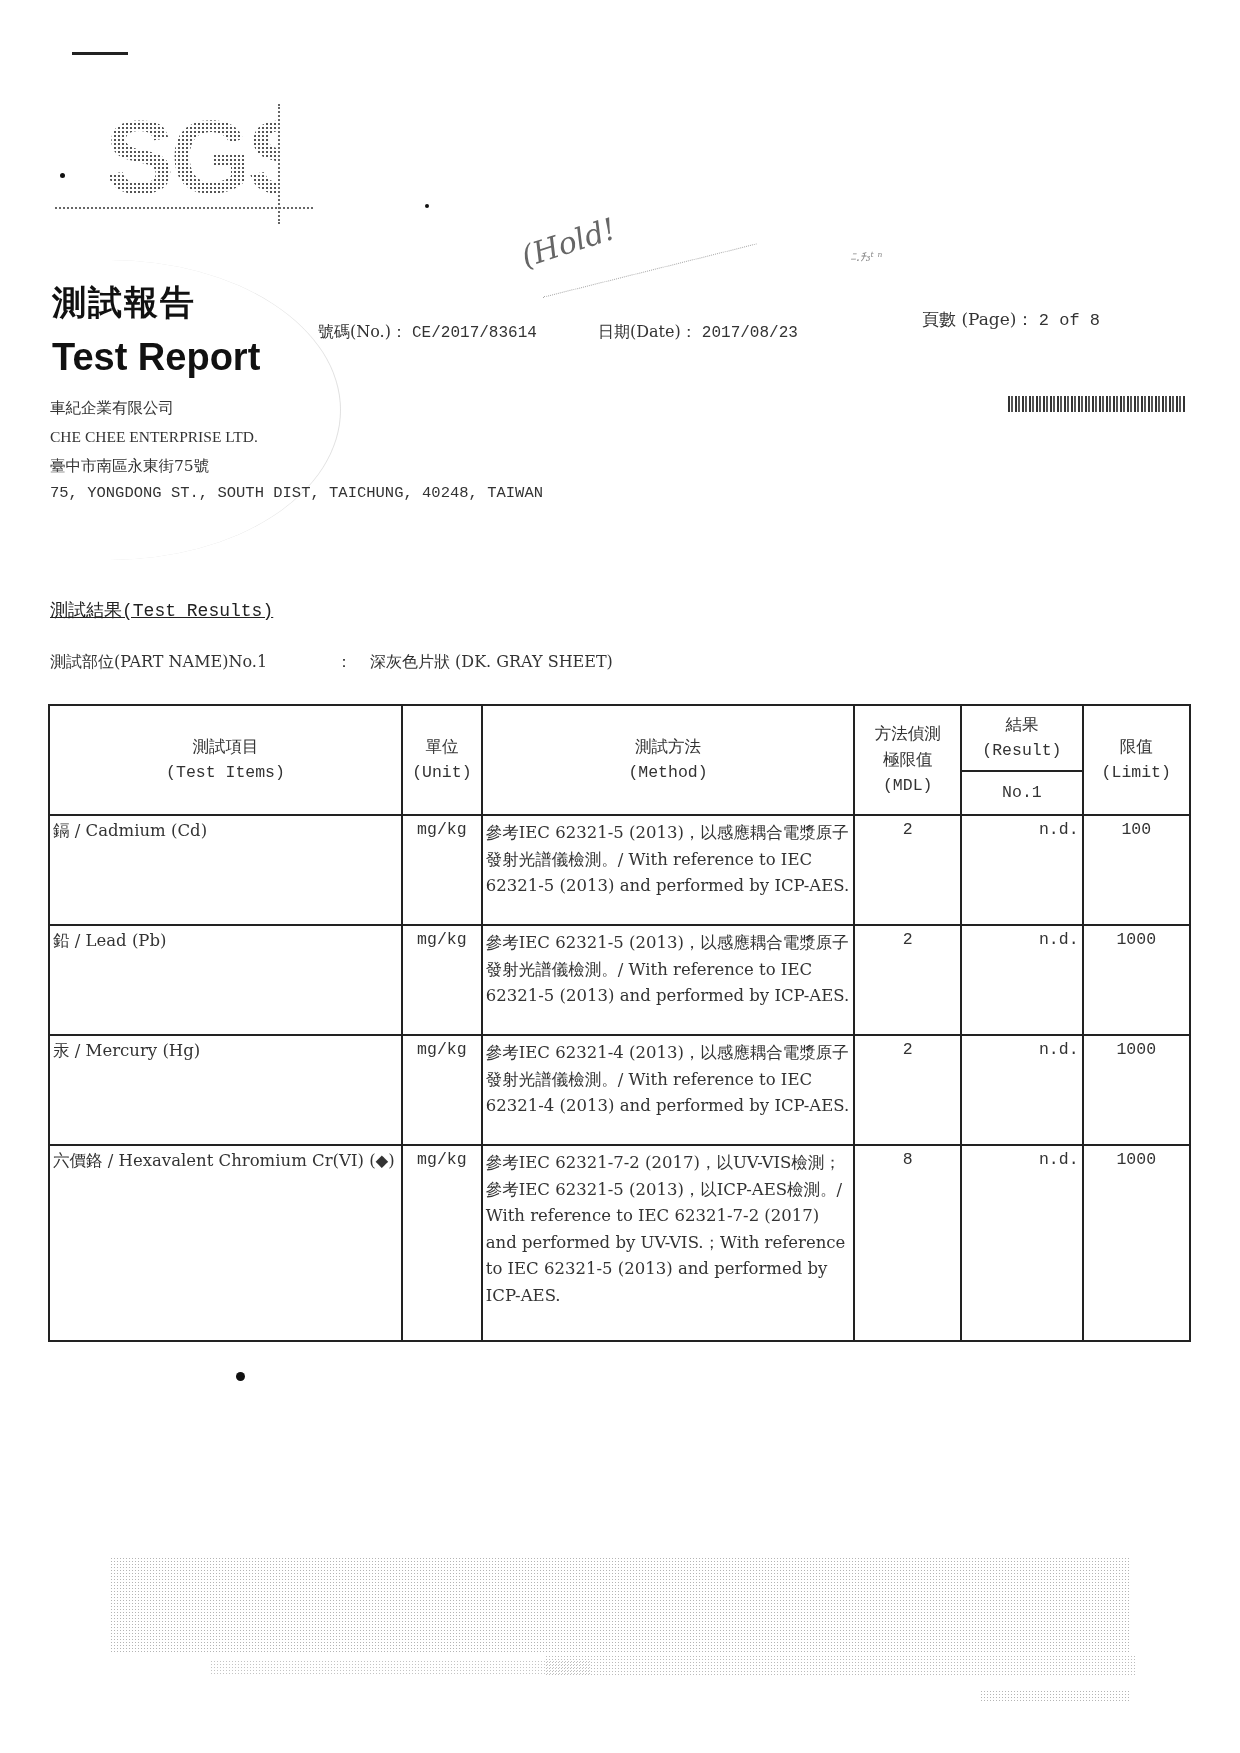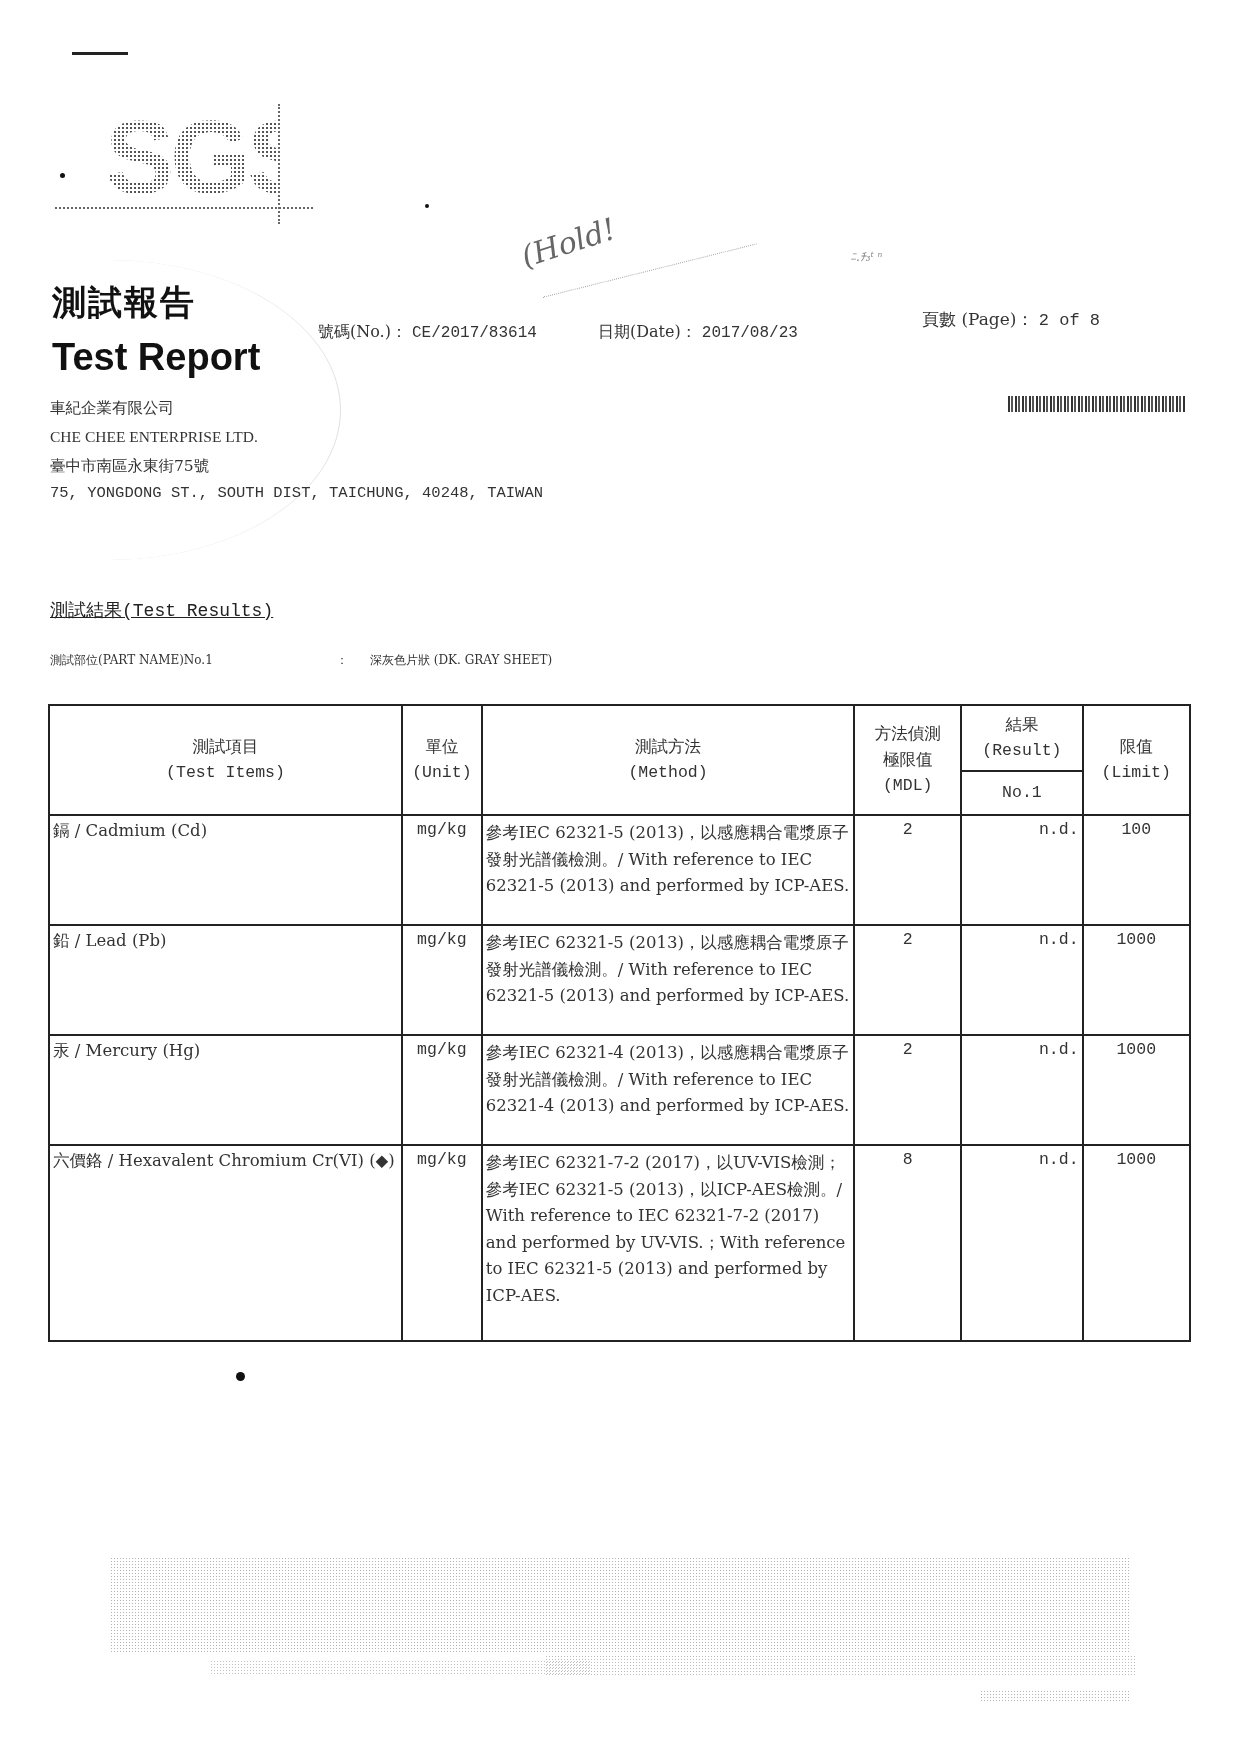--- a/index.html
+++ b/index.html
@@ -18,21 +18,21 @@
   .title-cn { left:52px; top:280px; font-size:34px; font-weight:bold; letter-spacing:2px; color:#111;
               font-family:"DejaVu Sans", sans-serif; }
   .title-en { left:52px; top:336px; font-size:38px; font-weight:bold; color:#111;
               font-family:"Liberation Sans", sans-serif; }
   .meta-line { top:322px; font-size:16px; color:#333; }
   .page-line { left:910px; top:308px; font-size:17px; color:#333;margin-left:12px; }
   .barcode { left:1008px; top:396px; width:178px; height:16px;
              background: repeating-linear-gradient(90deg,#333 0 2px,#fff 2px 3px,#555 3px 5px,#fff 5px 7px); }
   .addr { left:50px; font-size:15.5px; color:#333; }
   .section-title { left:50px; top:598px; font-size:18px; color:#222; text-decoration:underline; }
-  .part-line { top:652px; font-size:12px; color:#333; }
+  .part-line { top:652px; font-size:16px; color:#333; }
   table.results { position:absolute; left:48px; top:704px; width:1143px; border-collapse:collapse;
                   font-size:16.5px; color:#333; }
   table.results td, table.results th { border:2px solid #222; vertical-align:top; padding:4px 3px; font-weight:normal; }
   table.results th { vertical-align:middle; text-align:center; line-height:26px; padding:6px 3px; }
   .c-item { width:350px; } .c-unit { width:72px; text-align:center; }
   .c-method { width:370px; line-height:26.5px; } .c-mdl { width:100px; text-align:center; }
   .c-res { width:100px; text-align:right; } .c-lim { width:100px; text-align:center; }
   .row-std td { height:100px; } .row-tall td { height:186px; }
   .hw { font-family:"DejaVu Serif", serif; font-style:italic; color:#666; }
   .dot { background:#111; border-radius:50%; }

